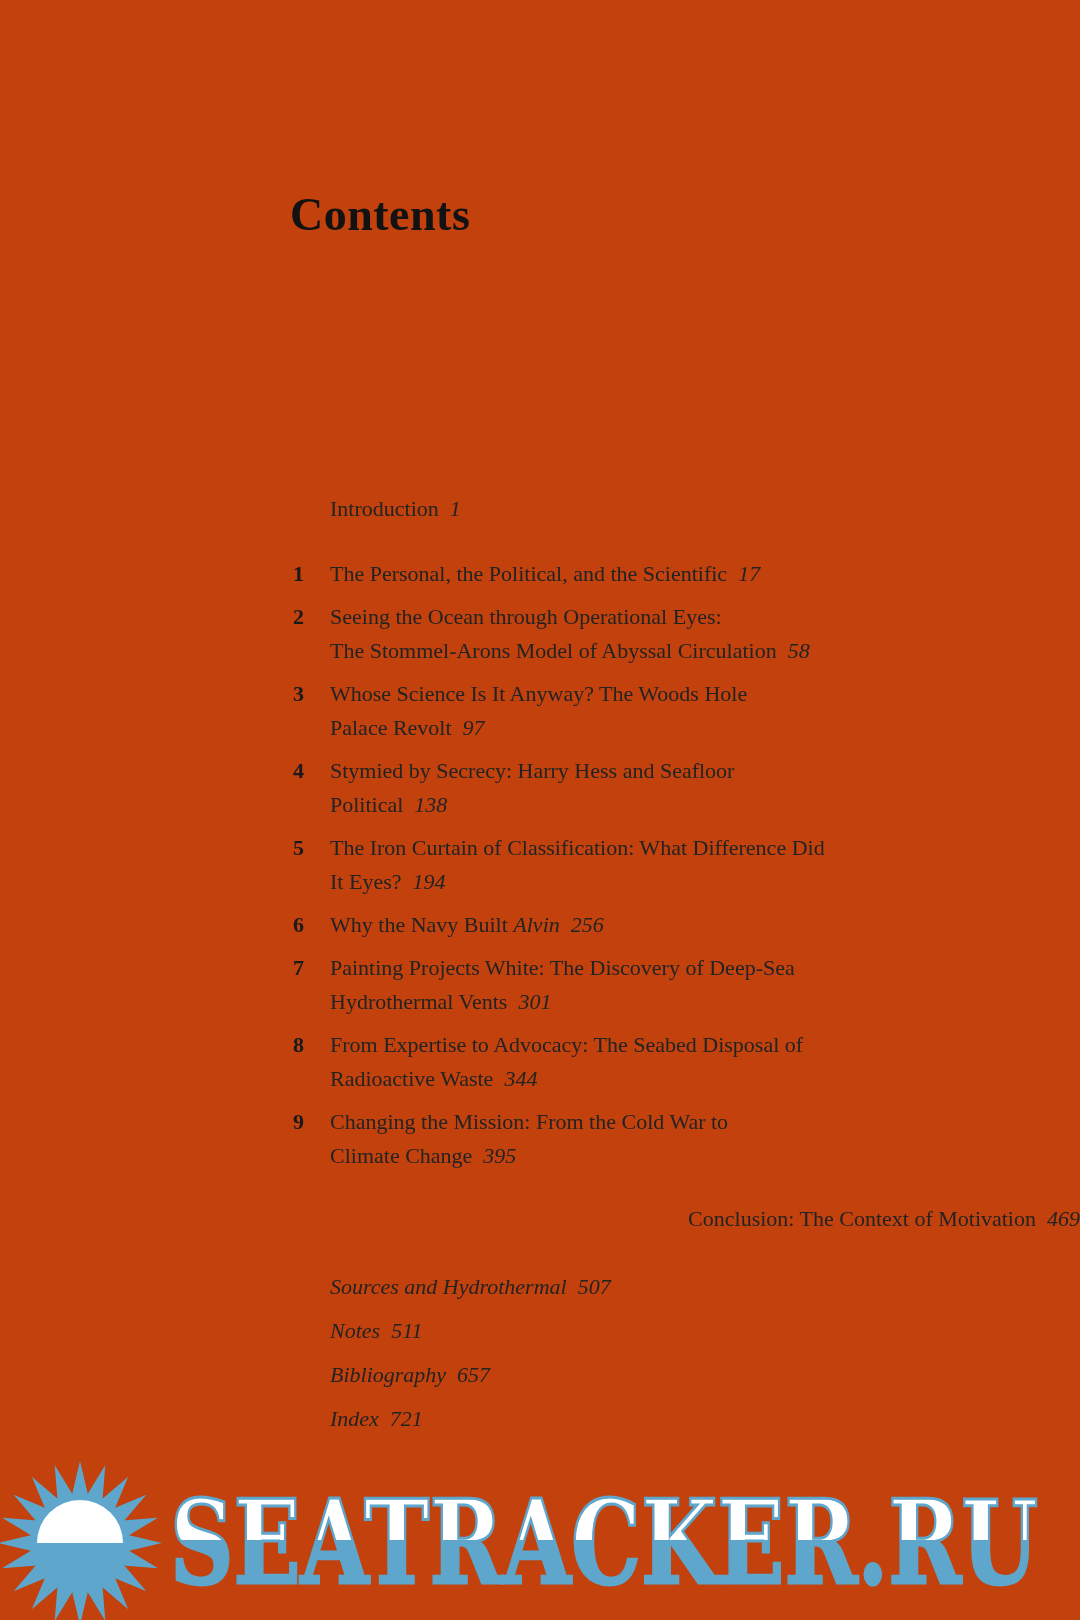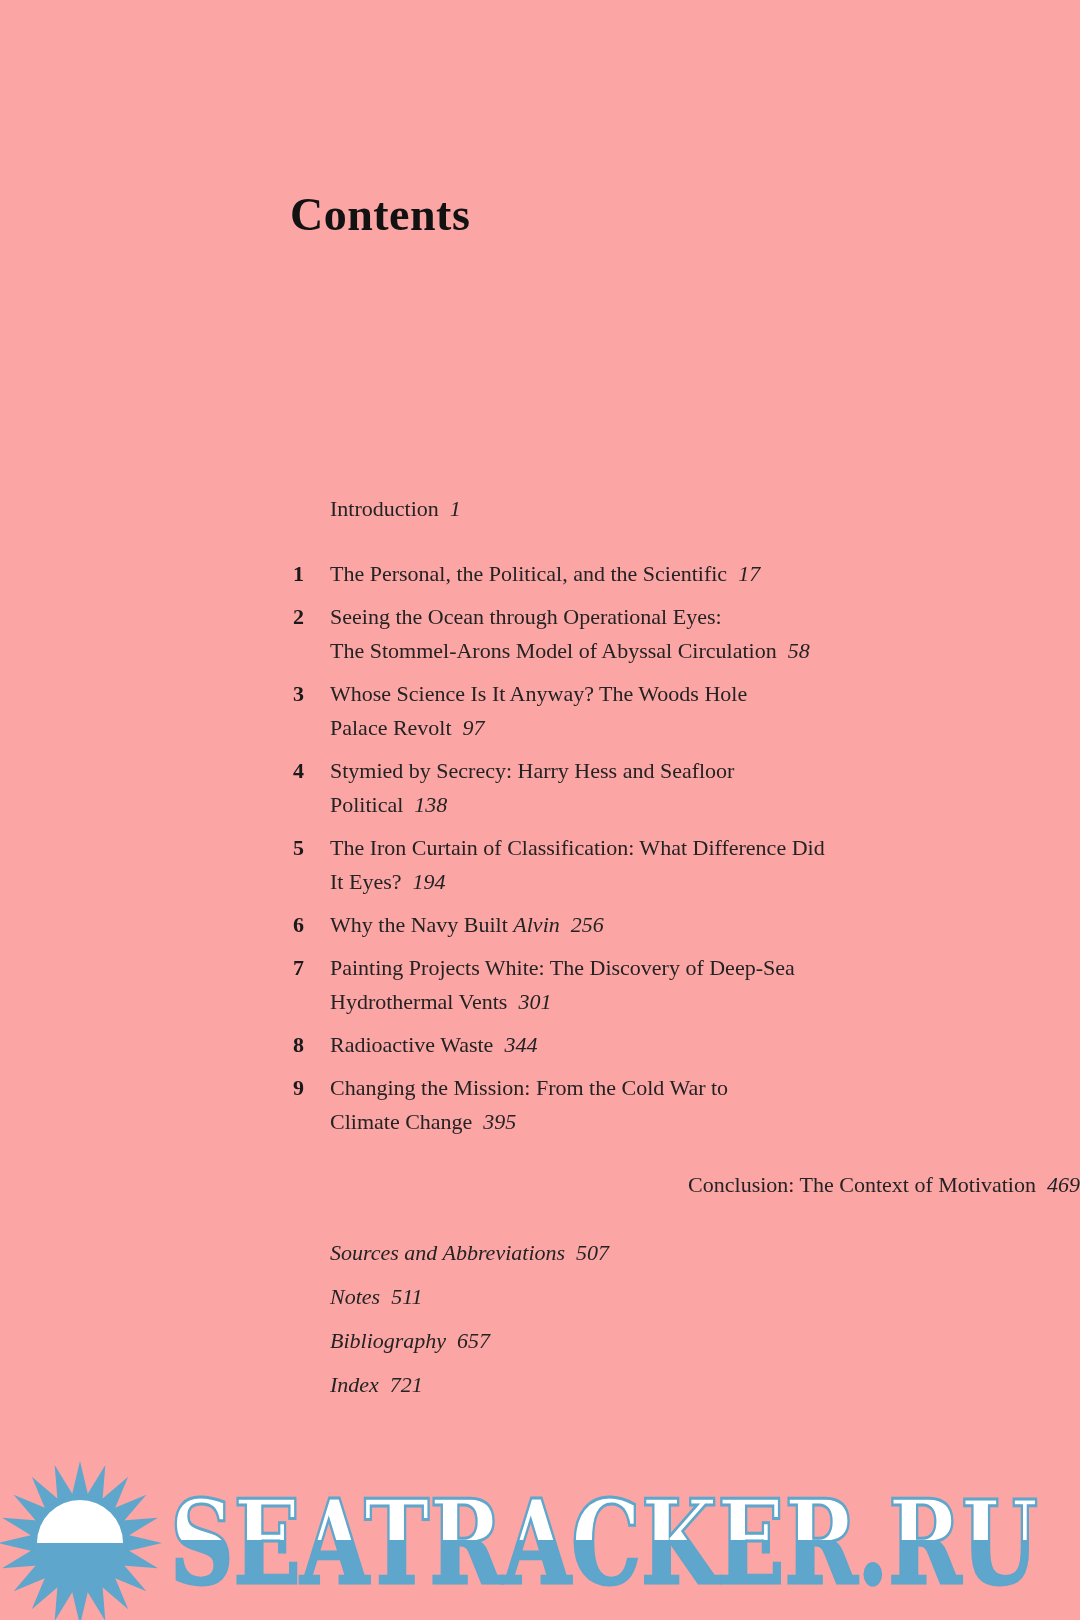--- a/index.html
+++ b/index.html
@@ -1,19 +1,19 @@
 <!DOCTYPE html>
 <html><head>
 <meta charset="utf-8">
 <style>
   html,body{margin:0;padding:0;background:#ffffff;}
   .page{
     position:relative;
     width:1080px;height:1620px;
-    background:#fca5a5;
+    background:#c2410c;
     overflow:hidden;
     font-family:"Liberation Serif", serif;
     color:#232323;
   }
   .title{
     margin:192px 0 0 290px;
     font-family:"Liberation Serif", serif;
     font-weight:bold;
     font-size:46px;line-height:46px;
     letter-spacing:.5px;
@@ -104,39 +104,40 @@
       <span class="num">7</span>
       <span class="body">
         <div class="l">Painting Projects White: The Discovery of Deep-Sea</div>
         <div class="l"><span>Hydrothermal Vents</span><span class="pg">301</span></div>
       </span>
     </div>
 
     <div class="toc-item">
       <span class="num">8</span>
       <span class="body">
+        <div class="l">From Expertise to Advocacy: The Seabed Disposal of</div>
         <div class="l"><span>Radioactive Waste</span><span class="pg">344</span></div>
       </span>
     </div>
 
     <div class="toc-item">
       <span class="num">9</span>
       <span class="body">
         <div class="l">Changing the Mission: From the Cold War to</div>
         <div class="l"><span>Climate Change</span><span class="pg">395</span></div>
       </span>
     </div>
 
     <div class="row-conclusion">
       <span class="l">Conclusion: The Context of Motivation</span><span class="pg">469</span>
     </div>
 
     <div class="backmatter">
       <div class="bm">
-        <span class="l">Sources and Abbreviations</span><span class="pg">507</span>
+        <span class="l">Sources and Hydrothermal</span><span class="pg">507</span>
       </div>
       <div class="bm">
         <span class="l">Notes</span><span class="pg">511</span>
       </div>
       <div class="bm">
         <span class="l">Bibliography</span><span class="pg">657</span>
       </div>
       <div class="bm">
         <span class="l">Index</span><span class="pg">721</span>
       </div>

